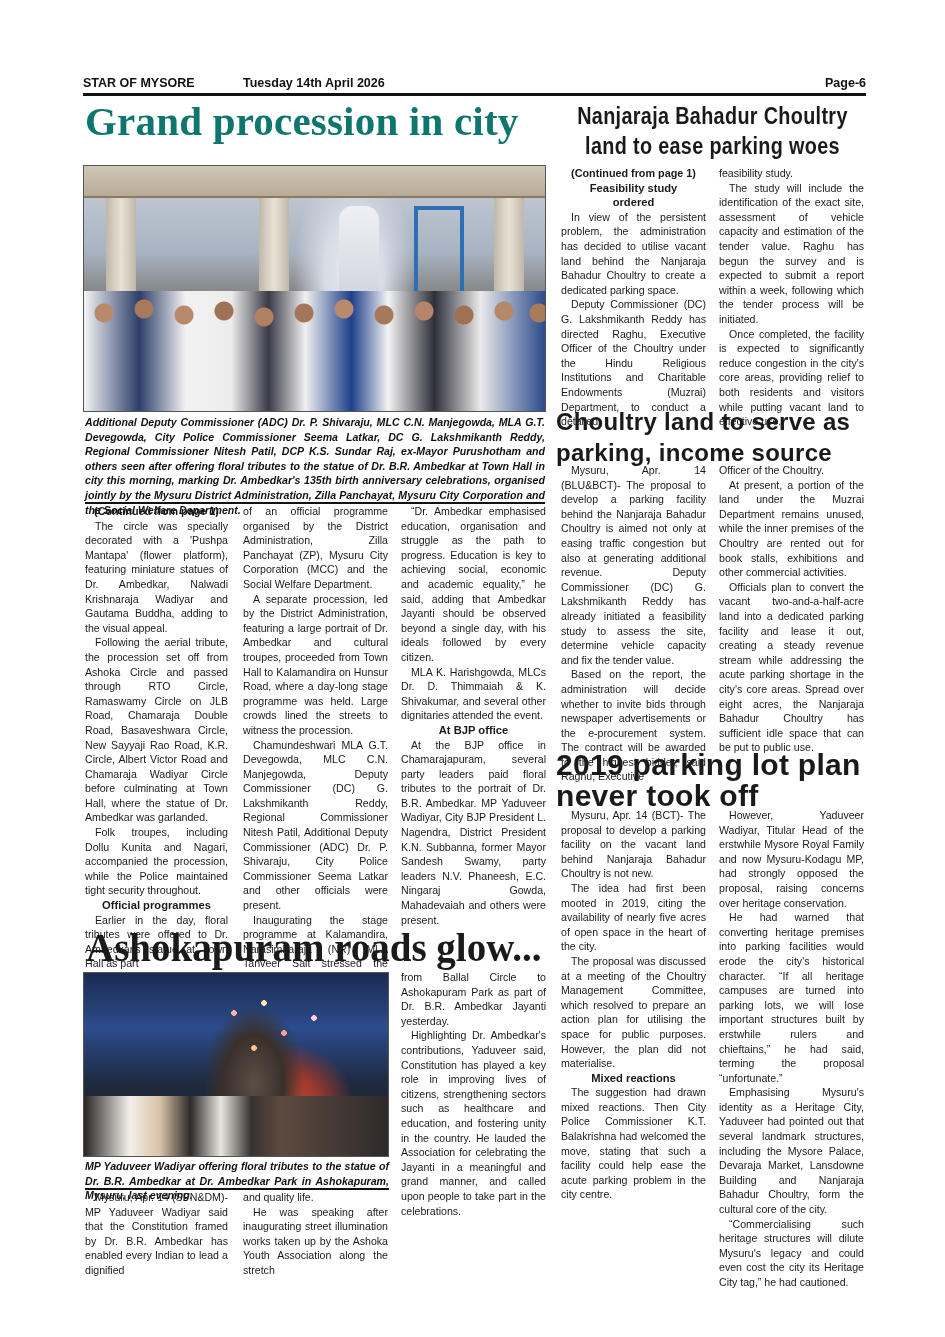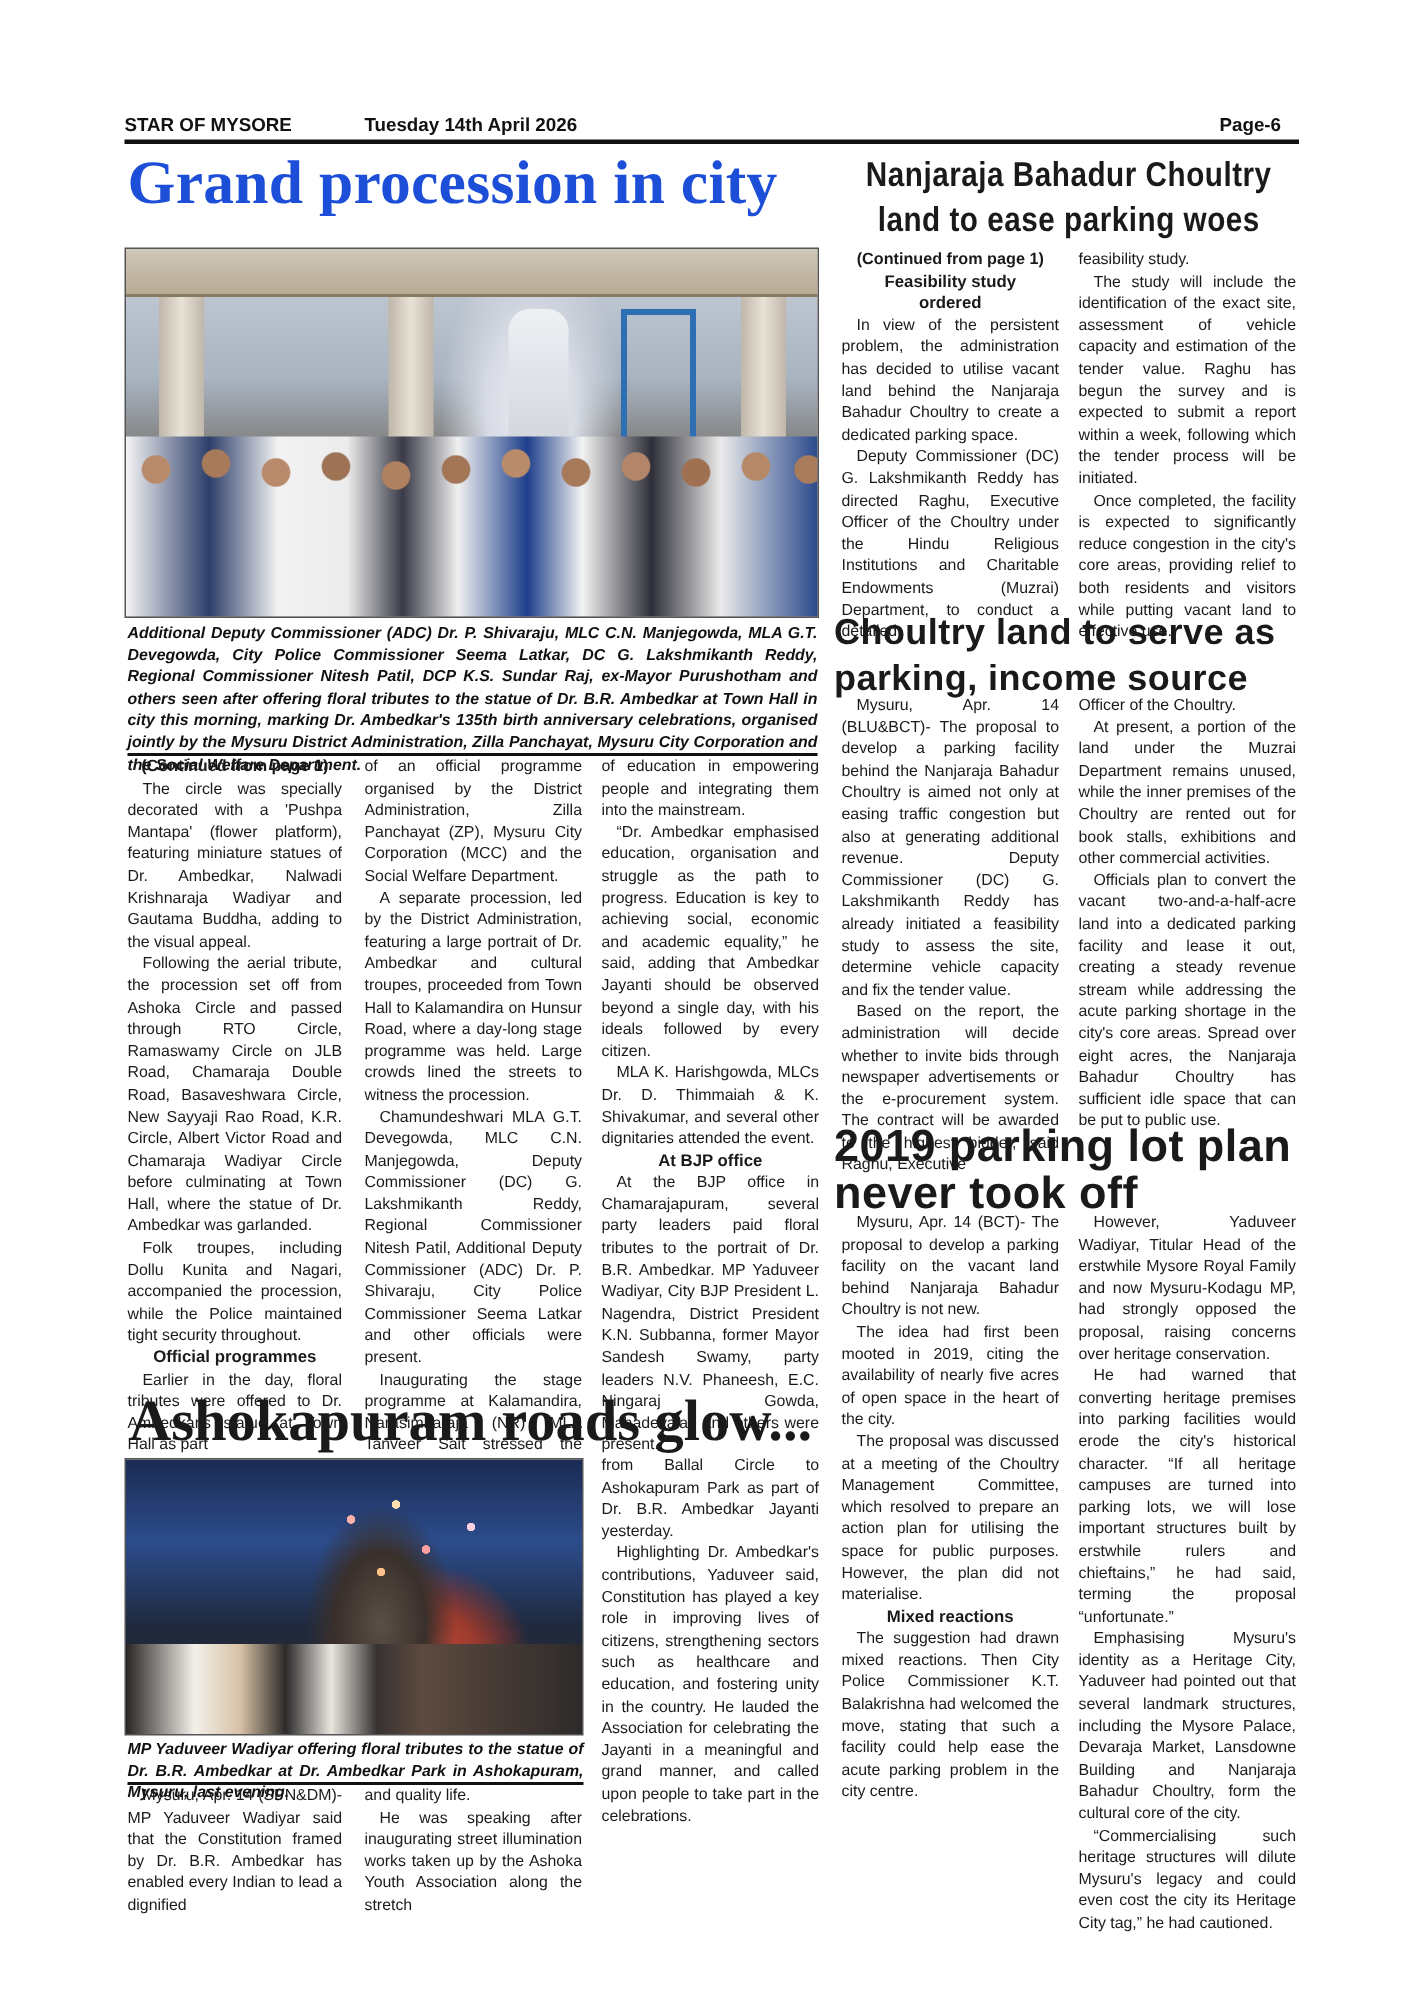--- a/index.html
+++ b/index.html
@@ -5,25 +5,25 @@
   * { box-sizing: border-box; margin: 0; padding: 0; }
   html, body { width: 945px; height: 1337px; background: #ffffff; overflow: hidden; }
   body { position: relative; font-family: "Liberation Sans", sans-serif; color: #1a1a1a; }
 
   .abs { position: absolute; }
 
   
   .masthead { left: 83px; top: 76px; width: 783px; height: 16px; font-family: "Liberation Sans", sans-serif; font-size: 12.5px; font-weight: bold; color: #111; }
   .masthead .paper { position: absolute; left: 0; top: 0; }
   .masthead .date { position: absolute; left: 160px; top: 0; }
-  .masthead .page { position: absolute; right: 12px; top: 0; padding-left: 11px; }
+  .masthead .page { position: absolute; right: 0; top: 0; padding-left: 11px; }
   .rule-top { left: 83px; top: 93px; width: 783px; height: 3px; background: #111; }
 
   
-  .hl-serif-red { font-family: "Liberation Serif", serif; font-weight: bold; color: #1d4ed8; font-size: 41px; letter-spacing: 0.2px; line-height: 1; }
+  .hl-serif-red { font-family: "Liberation Serif", serif; font-weight: bold; color: #0f766e; font-size: 41px; letter-spacing: 0.2px; line-height: 1; }
   .hl-serif-black { font-family: "Liberation Serif", serif; font-weight: bold; color: #1a1a1a; font-size: 39px; line-height: 1; }
   .hl-condensed { font-family: "Liberation Sans", sans-serif; font-weight: bold; color: #1a1a1a; font-size: 23px; line-height: 30px; text-align: center; transform: scaleX(0.86); transform-origin: center top; letter-spacing: 0.4px; }
   .hl-sans { font-family: "Liberation Sans", sans-serif; font-weight: bold; color: #1a1a1a; font-size: 24px; line-height: 31px; text-align: left; letter-spacing: 0.3px; }
 
   
   .photo { overflow: hidden; border: 1px solid #555; }
   .photo-main {
     left: 83px; top: 165px; width: 463px; height: 247px;
     background:
       radial-gradient(ellipse 60px 110px at 270px 105px, #e9ecf2 0%, #d7dbe4 50%, rgba(200,205,215,0) 100%),
@@ -110,21 +110,20 @@
 </div>
 
 <div class="abs col" style="left:243px; top:504px; width:145px;">
   <p class="noindent">of an official programme organised by the District Administration, Zilla Panchayat (ZP), Mysuru City Corporation (MCC) and the Social Welfare Department.</p>
   <p>A separate procession, led by the District Administration, featuring a large portrait of Dr. Ambedkar and cultural troupes, proceeded from Town Hall to Kalamandira on Hunsur Road, where a day-long stage programme was held. Large crowds lined the streets to witness the procession.</p>
   <p>Chamundeshwari MLA G.T. Devegowda, MLC C.N. Manjegowda, Deputy Commissioner (DC) G. Lakshmikanth Reddy, Regional Commissioner Nitesh Patil, Additional Deputy Commissioner (ADC) Dr. P. Shivaraju, City Police Commissioner Seema Latkar and other officials were present.</p>
   <p>Inaugurating the stage programme at Kalamandira, Narasimharaja (NR) MLA Tanveer Sait stressed the importance</p>
 </div>
 
 <div class="abs col" style="left:401px; top:504px; width:145px;">
-  <p class="noindent">of education in empowering people and integrating them into the mainstream.</p>
   <p>“Dr. Ambedkar emphasised education, organisation and struggle as the path to progress. Education is key to achieving social, economic and academic equality,” he said, adding that Ambedkar Jayanti should be observed beyond a single day, with his ideals followed by every citizen.</p>
   <p>MLA K. Harishgowda, MLCs Dr. D. Thimmaiah &amp; K. Shivakumar, and several other dignitaries attended the event.</p>
   <p class="sub">At BJP office</p>
   <p>At the BJP office in Chamarajapuram, several party leaders paid floral tributes to the portrait of Dr. B.R. Ambedkar. MP Yaduveer Wadiyar, City BJP President L. Nagendra, District President K.N. Subbanna, former Mayor Sandesh Swamy, party leaders N.V. Phaneesh, E.C. Ningaraj Gowda, Mahadevaiah and others were present.</p>
 </div>
 
 <div class="abs hl-condensed" style="left:540px; top:101px; width:345px;">
   <div>Nanjaraja  Bahadur  Choultry</div>
   <div>land to ease parking woes</div>
 </div>

